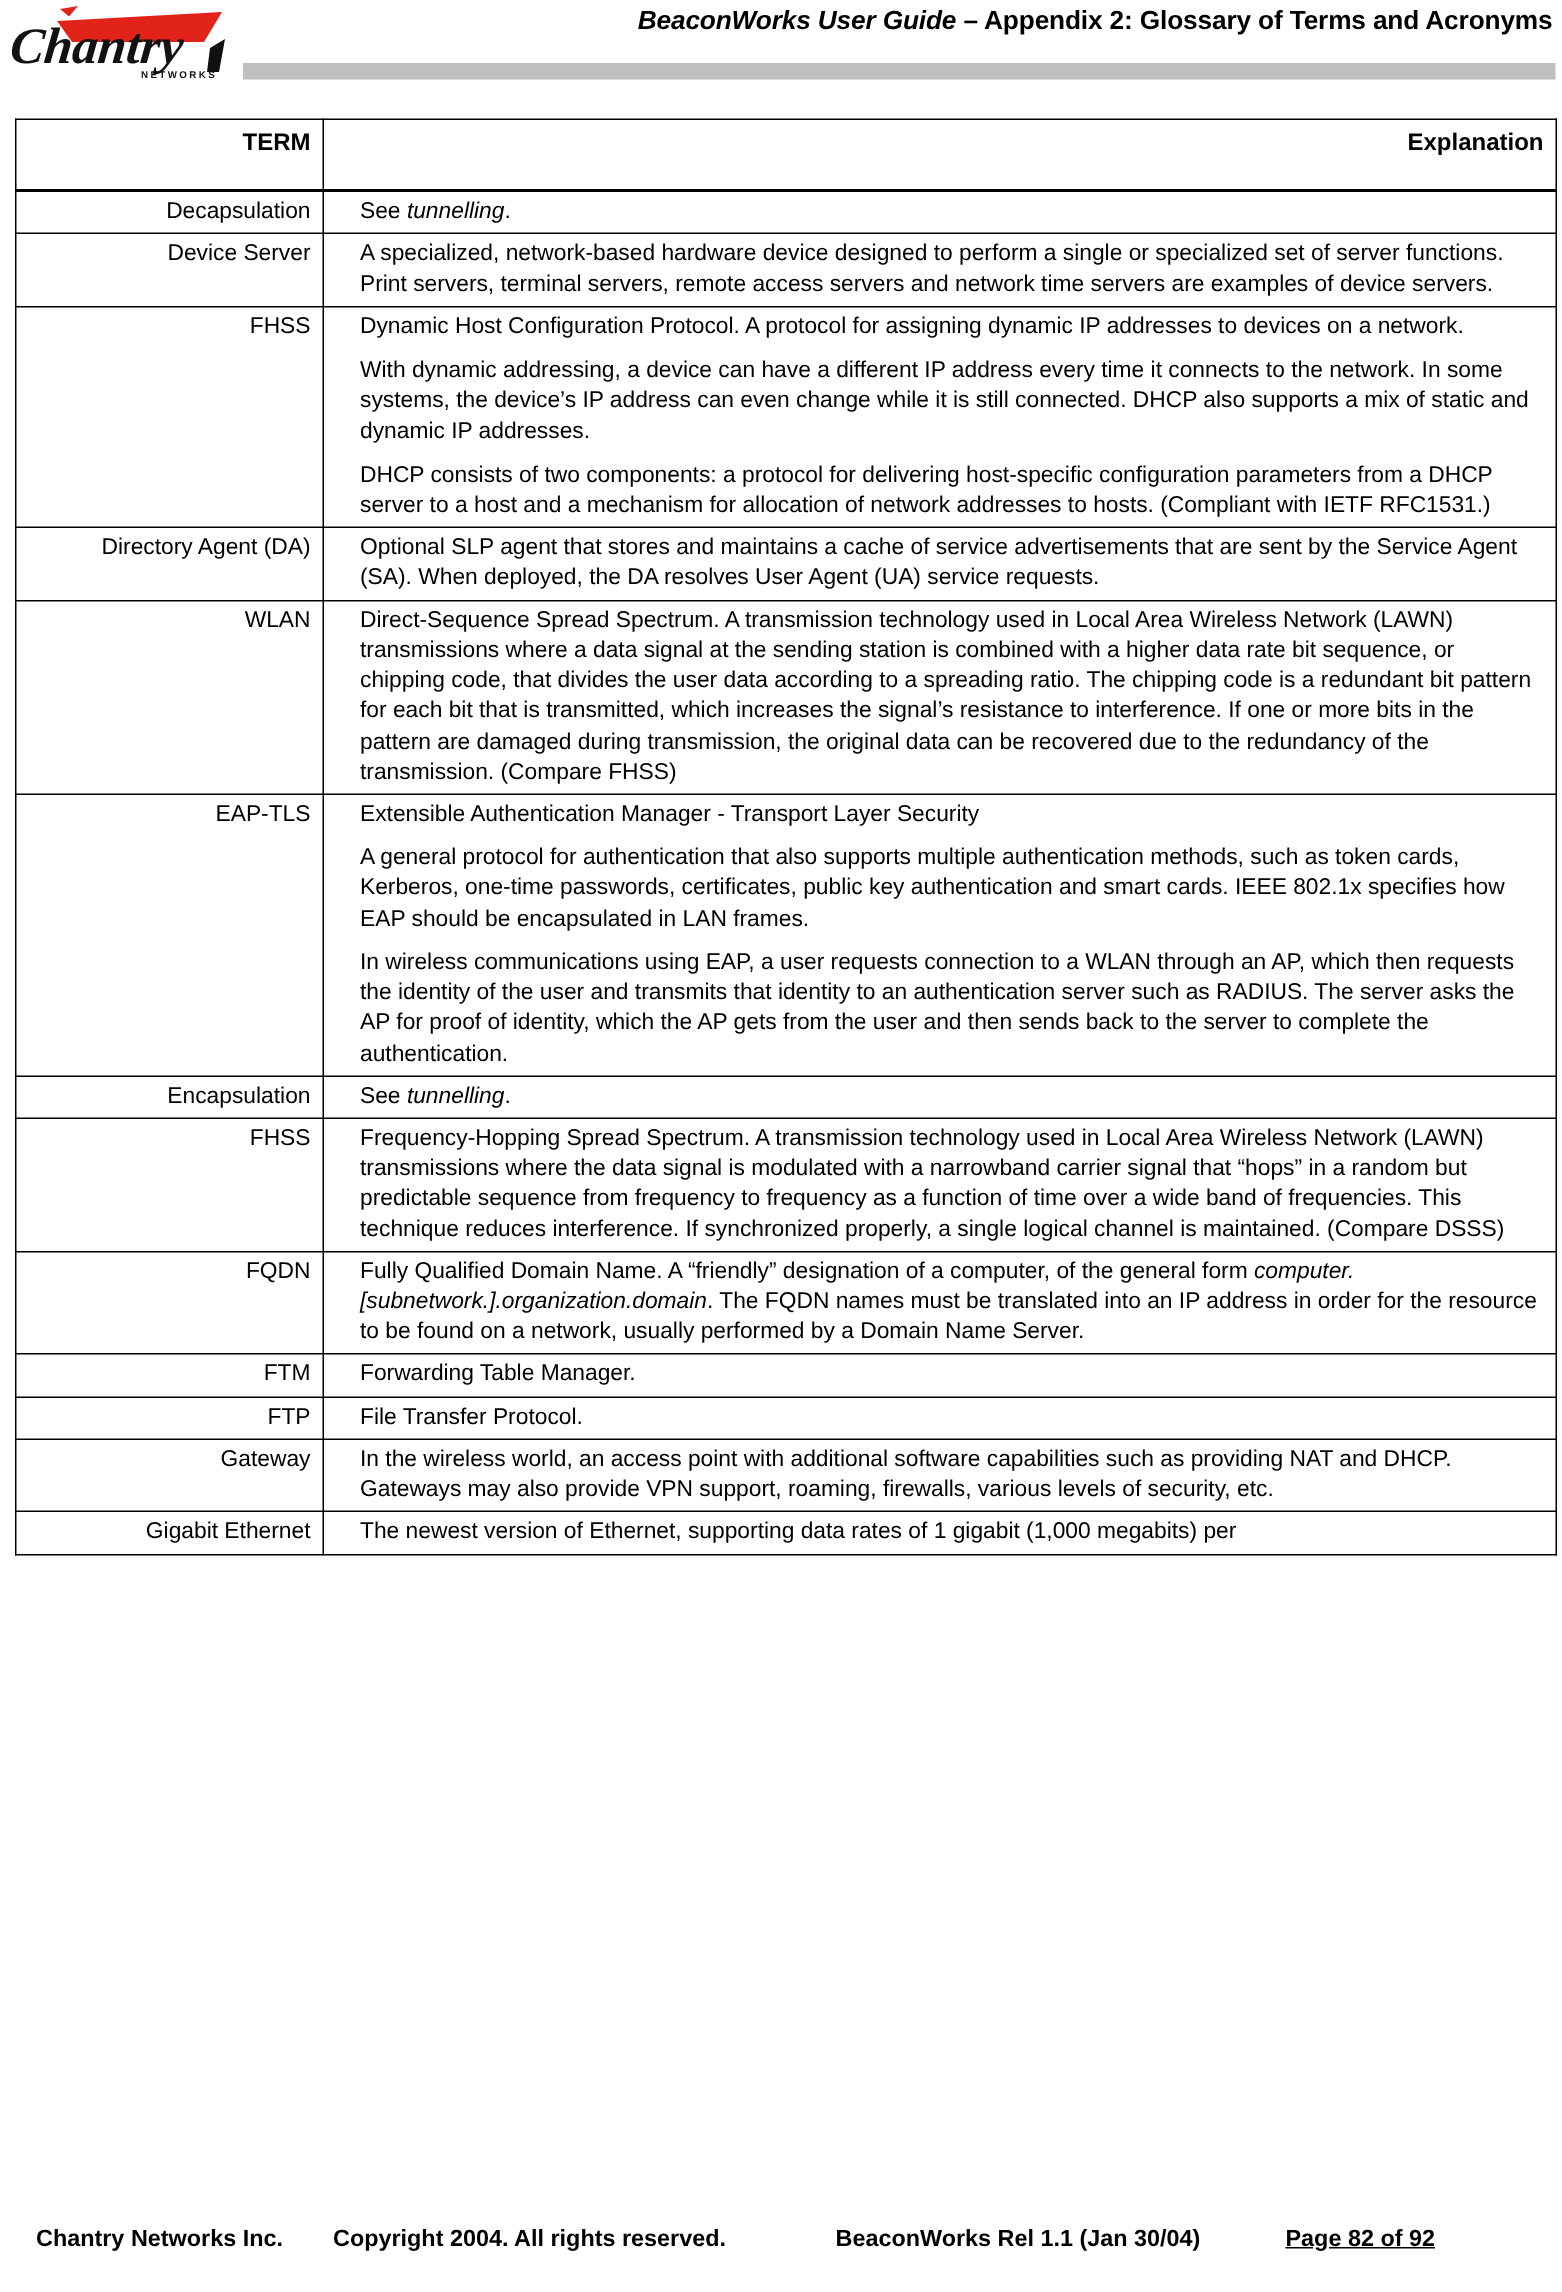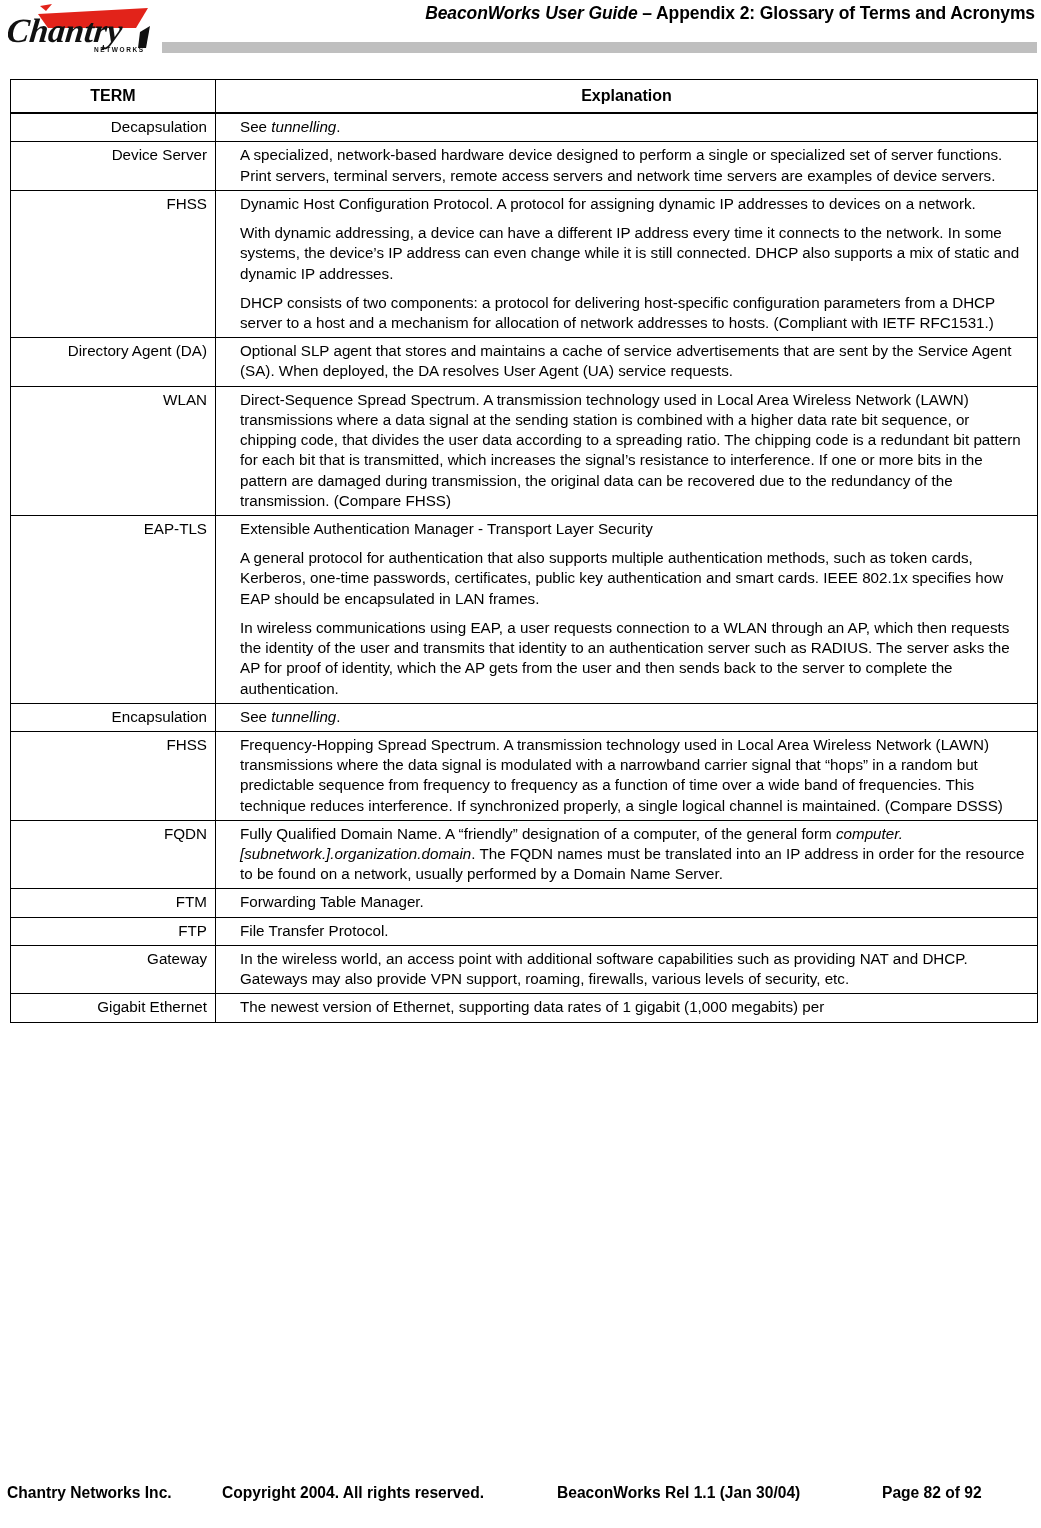--- a/index.html
+++ b/index.html
@@ -73,23 +73,23 @@
     border: 1px solid #000;
     vertical-align: top;
     padding: 3px 8px 4px 8px;
     font-size: 15.2px;
     line-height: 1.33;
   }
   table.glossary thead th {
     font-weight: bold;
     font-size: 16px;
     padding-top: 5px;
-    padding-bottom: 6px;
+    padding-bottom: 20px;
     border-bottom: 2px solid #000;
-    text-align: center;
+    text-align: right;
   }
   table.glossary td.term {
     white-space: normal;
     text-align: right;
   }
   table.glossary td p {
     margin: 0 0 9px 16px;
   }
   table.glossary td p:last-child {
     margin-bottom: 0;
@@ -100,24 +100,24 @@
   .page-footer {
     position: absolute;
     left: 0;
     top: 1484px;
     width: 1041px;
     font-size: 15.6px;
     font-weight: bold;
     white-space: nowrap;
   }
   .page-footer .seg { display: inline-block; }
-  .f1 { position: absolute; left: 7px; }
+  .f1 { position: absolute; left: 24px; }
   .f2 { position: absolute; left: 222px; }
   .f4 { position: absolute; left: 557px; }
-  .f5 { position: absolute; left: 882px; }
+  .f5 { position: absolute; left: 857px; text-decoration: underline; }
 </style>
 </head>
 <body>
 
 <div class="page-header">
 
   <div class="logo">
     <svg viewBox="0 0 160 56" width="160" height="56">
 
       <polygon points="30,12 140,6 128,26 40,26" fill="#e2231a"></polygon>

